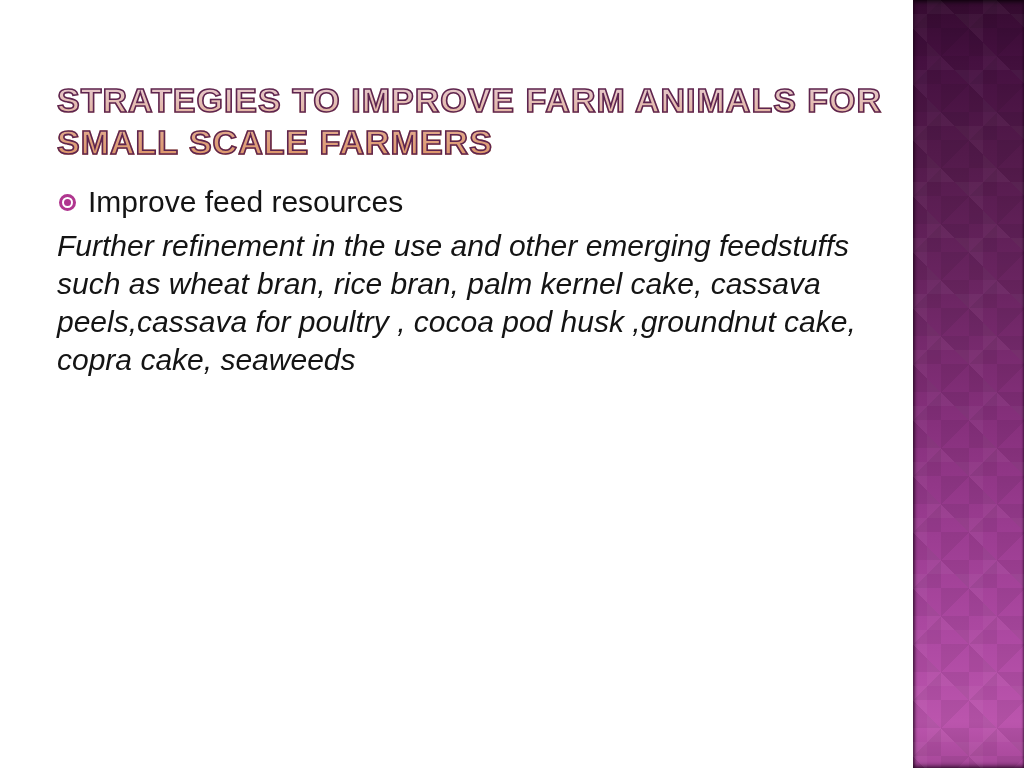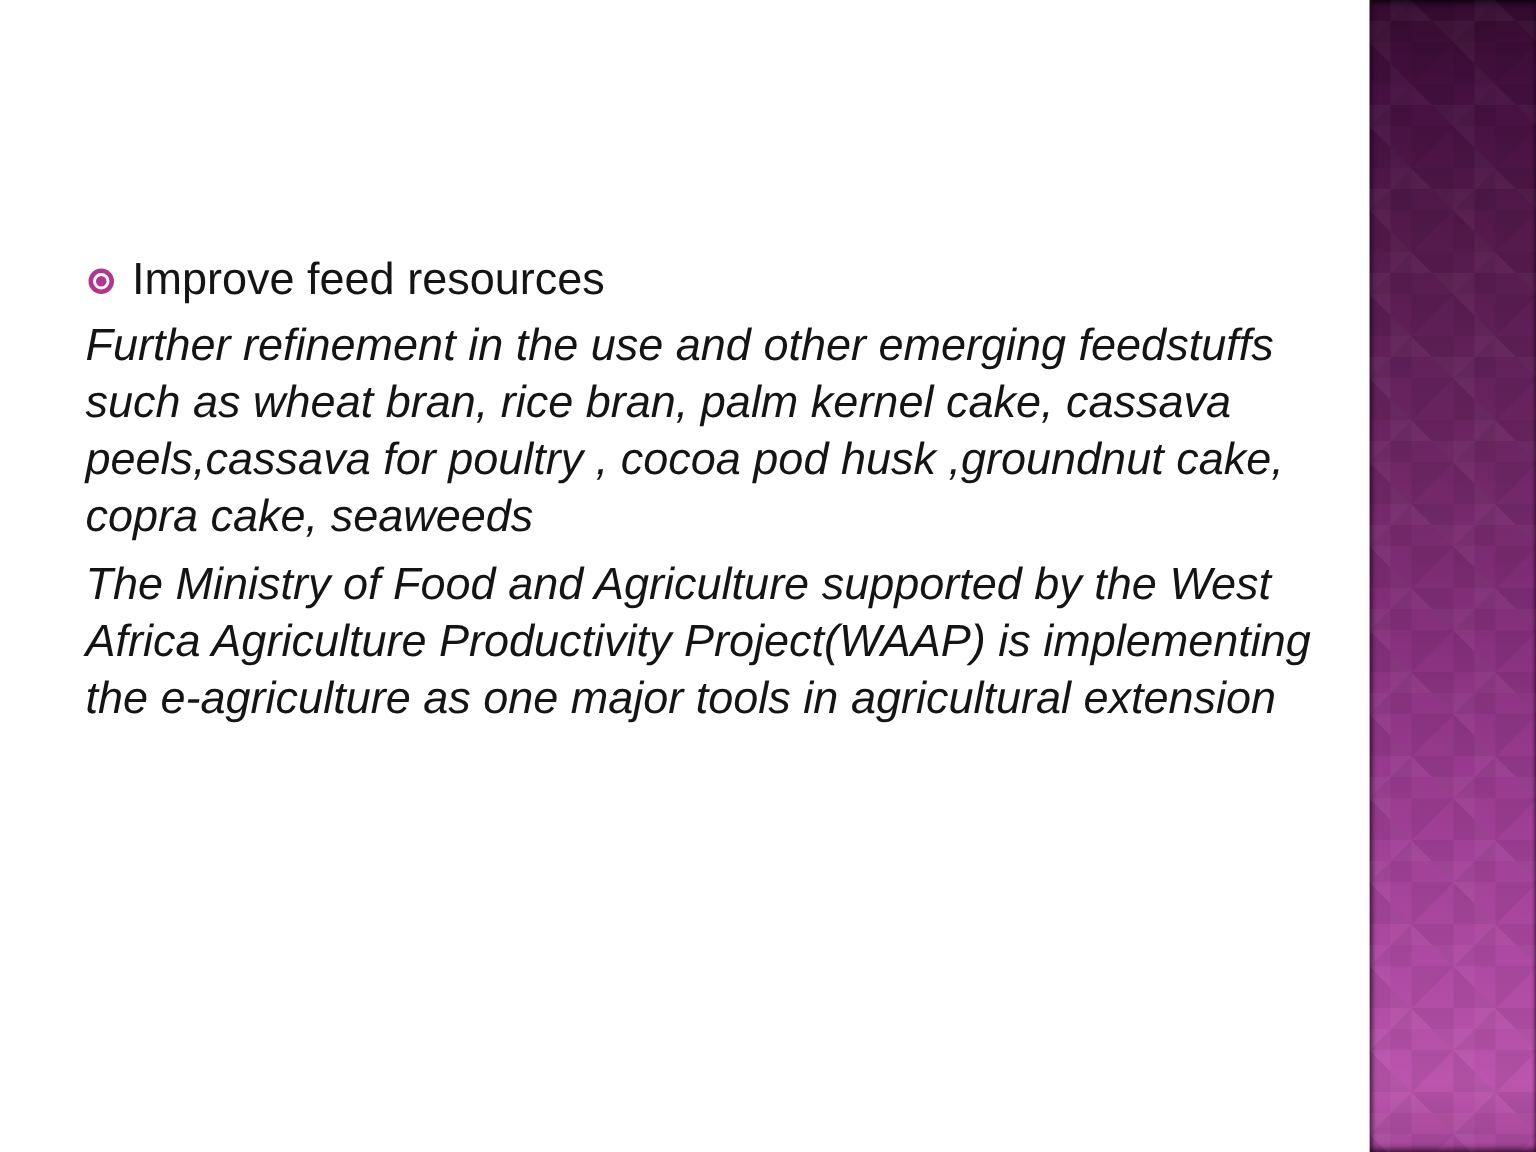--- a/index.html
+++ b/index.html
@@ -69,21 +69,21 @@
     -webkit-background-clip: text;
     background-clip: text;
     color: transparent;
     text-shadow: 0 0 1px rgba(186,126,170,0.35);
   }
 
   
   .body-wrap {
     position: absolute;
     left: 57px;
-    top: 168px;
+    top: 183px;
     width: 838px;
     color: #141414;
     font-size: 30px;
     line-height: 38px;
   }
   .bullet-item {
     display: flex;
     align-items: flex-start;
     margin: 0 0 6px 0;
   }
@@ -109,30 +109,32 @@
   .body-paragraph {
     margin: 0 0 7px 0;
     font-style: italic;
   }
 </style>
 </head>
 <body>
 
 <div class="slide">
 
+  <div class="title-wrap">
+    <div class="slide-title">STRATEGIES TO IMPROVE FARM ANIMALS FOR SMALL SCALE FARMERS</div>
+  </div>
 
   <div class="body-wrap">
 
     <div class="bullet-item">
       <span class="bullet-icon"></span>
       <span>Improve feed resources</span>
     </div>
 
     <div class="body-paragraph">Further refinement in the use and other emerging feedstuffs such as  wheat bran, rice bran, palm kernel cake, cassava peels,cassava for poultry , cocoa pod husk ,groundnut cake, copra cake, seaweeds</div>
 
 
-    <div class="body-paragraph">The Ministry of Food and Agriculture supported by the West Africa Agriculture Productivity Project(WAAP) is implementing the e-agriculture as one major tools in agricultural extension</div>
 
   </div>
 
   <div class="sidebar"></div>
 
 </div>
 
 </body></html>

